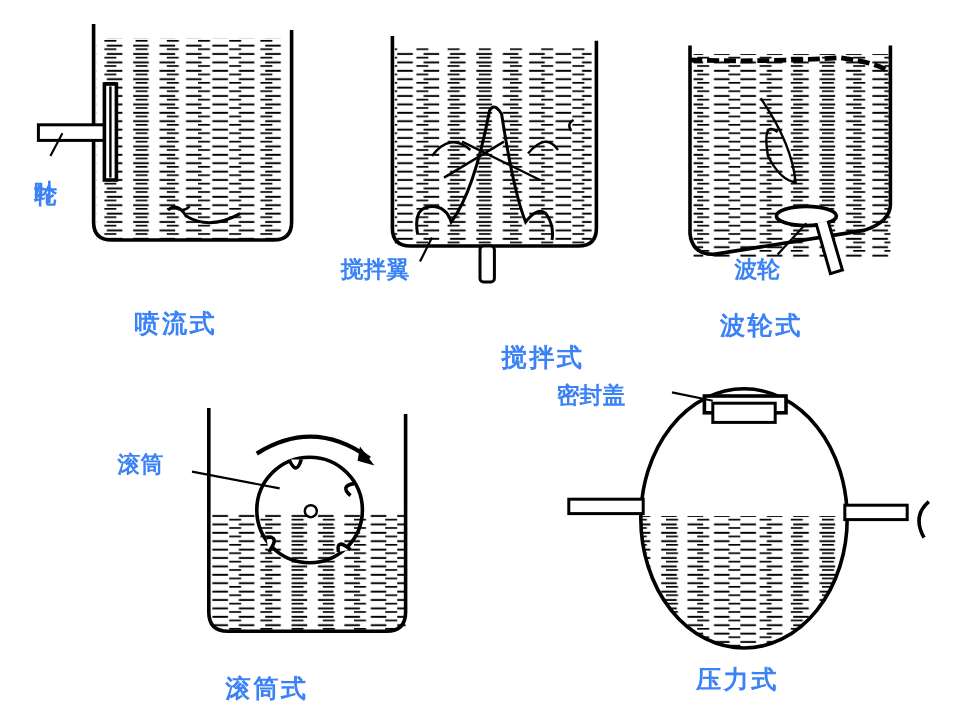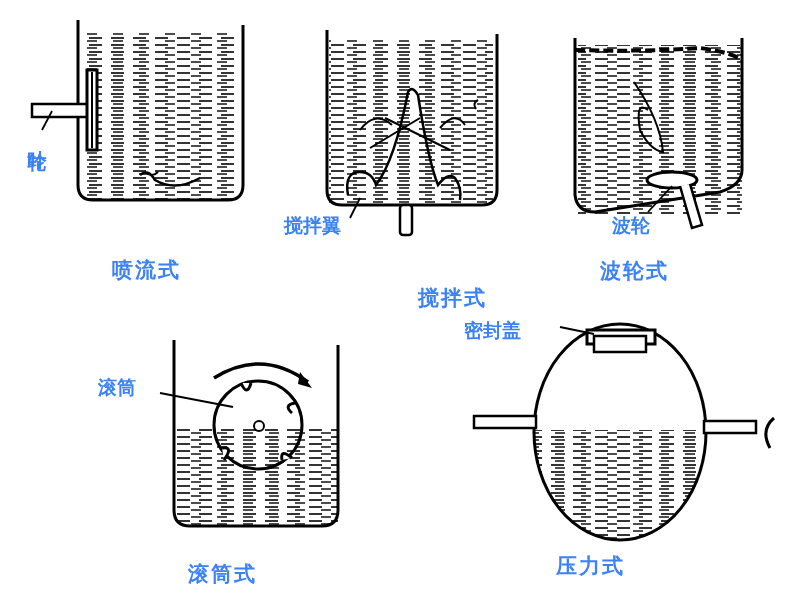--- a/index.html
+++ b/index.html
@@ -106,13 +106,13 @@
 <div class="lbl part vert" style="left:28px; top:134px;">叶轮</div>
 <div class="lbl part" style="left:284px; top:216px;">搅拌翼</div>
 <div class="lbl part" style="left:612px; top:216px;">波轮</div>
 <div class="lbl part" style="left:98px; top:378px;">滚筒</div>
 <div class="lbl part" style="left:464px; top:321px;">密封盖</div>
 
 <div class="lbl cap" style="left:112px; top:260px;">喷流式</div>
 <div class="lbl cap" style="left:370px; top:288px;margin-left:48px;">搅拌式</div>
 <div class="lbl cap" style="left:600px; top:261px;">波轮式</div>
 <div class="lbl cap" style="left:188px; top:564px;">滚筒式</div>
-<div class="lbl cap" style="left:556px; top:556px;">压力式</div>
+<div class="lbl cap" style="left:580px; top:556px;">压力式</div>
 
 </body></html>

